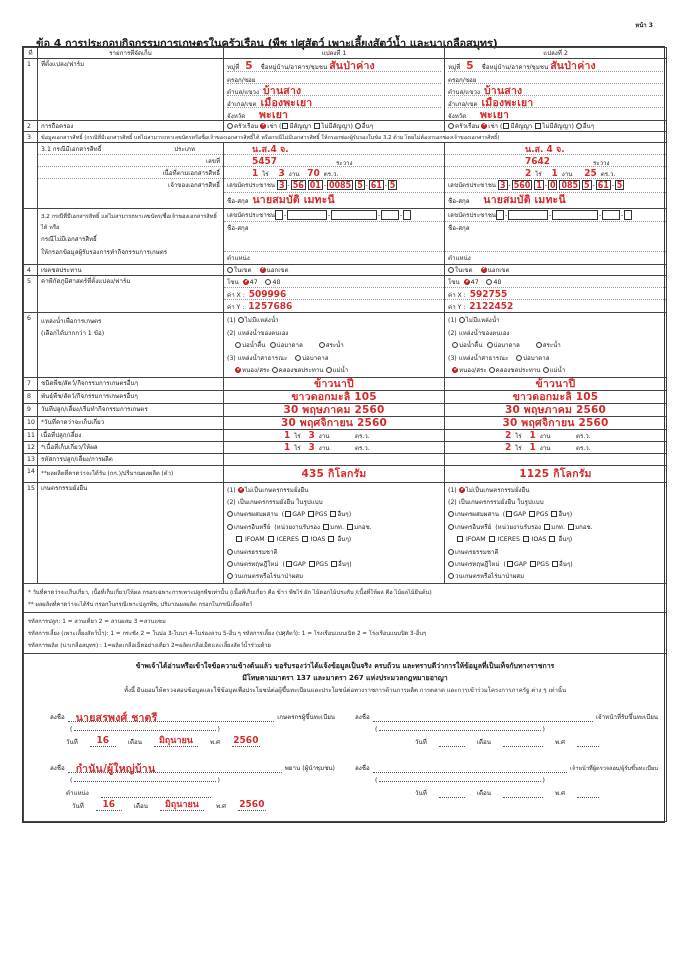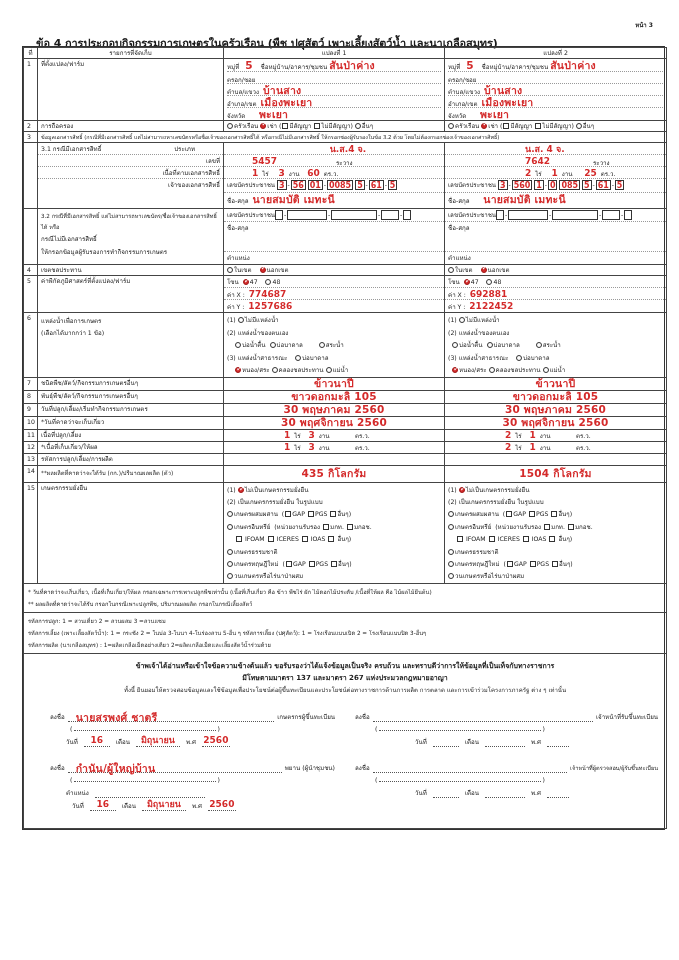--- a/index.html
+++ b/index.html
@@ -22,30 +22,30 @@
   .lbl { display: inline-block; color: #222; }
   .rad { display: inline-block; width: 6px; height: 6px; border: 1px solid #333; border-radius: 50%; vertical-align: -1px; margin: 0 1px 0 0; }
   .rad.on { background: #d42a2a; border-color: #a01818; position: relative; }
   .rad.on::after { content: "✓"; position: absolute; left: 0px; top: -5px; font-size: 8px; color: #fff; font-weight: bold; }
   .chk { display: inline-block; width: 6px; height: 6px; border: 1px solid #333; vertical-align: -1px; margin: 0 1px; }
   .idbox { display: inline-block; border: 1px solid #333; height: 10px; line-height: 10px; padding: 0 1px; color: #d42a2a; font-weight: bold; font-size: 8px; vertical-align: middle; min-width: 8px; text-align: center; }
   .dash { display: inline-block; width: 4px; text-align: center; vertical-align: middle; }
   .right { text-align: right; }
   .center { text-align: center; }
   .note-row td { padding: 2px 4px; }
-  .sig-area { padding: 6px 8px 17px 8px; }
+  .sig-area { padding: 6px 8px 10px 8px; }
   .decl { text-align: center; font-size: 7px; line-height: 12px; }
   .decl.b { font-weight: bold; }
   .sig-grid { display: grid; grid-template-columns: 1fr 1fr; column-gap: 20px; margin-top: 10px; }
   .sig-line { display: flex; align-items: flex-end; gap: 3px; height: 16px; white-space: nowrap; }
   .uline { flex: 1; border-bottom: 1px dotted #555; height: 14px; position: relative; text-align: right; }
   .uline .hand { position: absolute; left: 8px; bottom: -1px; }
   .par { margin: 2px 0 0 16px; width: 150px; display: flex; justify-content: space-between; height: 10px; }
   .par span.fill { flex: 1; border-bottom: 1px dotted #555; margin: 0 2px; height: 7px; }
-  .date-line { display: flex; align-items: flex-end; gap: 6px; margin-left: 34px; height: 13px; }
+  .date-line { display: flex; align-items: flex-end; gap: 12px; margin-left: 34px; height: 13px; }
   .date-line .u { border-bottom: 1px dotted #555; display: inline-block; text-align: center; height: 12px; }
 </style>
 </head>
 <body>
 
 <div class="page-num">หน้า 3</div>
 <div class="doc-title">ข้อ 4 การประกอบกิจกรรมการเกษตรในครัวเรือน (พืช ปศุสัตว์ เพาะเลี้ยงสัตว์น้ำ และนาเกลือสมุทร)</div>
 
 <div class="sheet">
 <table>
@@ -104,23 +104,23 @@
 
   <tr>
     <td></td>
     <td style="padding:0;">
       <span class="sub" style="height:12px; padding:0 3px;"><span>3.1 กรณีมีเอกสารสิทธิ์</span><span style="position:absolute; right:28px;">ประเภท</span></span>
       <span class="sub right" style="height:12px; padding:0 3px;">เลขที่</span>
       <span class="sub right" style="height:12px; padding:0 3px;">เนื้อที่ตามเอกสารสิทธิ์</span>
       <span class="sub right" style="height:29px; padding:0 3px; border-bottom:none;">เจ้าของเอกสารสิทธิ์</span>
     </td>
     <td style="padding:0;">
-      <span class="sub" style="height:12px; padding-left:28px;text-align:center;"><span class="hand-s">น.ส.4 จ.</span></span>
+      <span class="sub" style="height:12px; padding-left:28px;"><span class="hand-s">น.ส.4 จ.</span></span>
       <span class="sub" style="height:12px; padding-left:28px;"><span class="hand-s">5457</span><span style="position:absolute; left:112px; top:2px;">ระวาง</span></span>
-      <span class="sub" style="height:12px; padding-left:28px;"><span class="hand-s">1</span>&nbsp;&nbsp;<span>ไร่</span>&nbsp;&nbsp;&nbsp;&nbsp;&nbsp;<span class="hand-s">3</span>&nbsp;&nbsp;<span>งาน</span>&nbsp;&nbsp;&nbsp;&nbsp;<span class="hand-s">60</span>&nbsp;&nbsp;<span>ตร.ว.</span></span>
+      <span class="sub" style="height:12px; padding-left:28px;"><span class="hand-s">1</span>&nbsp;&nbsp;<span>ไร่</span>&nbsp;&nbsp;&nbsp;&nbsp;&nbsp;<span class="hand-s">3</span>&nbsp;&nbsp;<span>งาน</span>&nbsp;&nbsp;&nbsp;&nbsp;<span class="hand-s">70</span>&nbsp;&nbsp;<span>ตร.ว.</span></span>
       <span class="sub" style="height:14px; padding-left:3px;"><span>เลขบัตรประชาชน</span> <span><span class="idbox">3</span><span class="dash">-</span><span class="idbox">56</span> <span class="idbox">01</span><span class="dash">-</span><span class="idbox">0085</span> <span class="idbox">5</span><span class="dash">-</span><span class="idbox">61</span><span class="dash">-</span><span class="idbox">5</span></span></span>
       <span class="sub" style="height:15px; padding-left:3px; border-bottom:none;"><span>ชื่อ-สกุล</span>&nbsp;&nbsp;<span class="hand">นายสมบัติ  เมทะนี</span></span>
     </td>
     <td style="padding:0;">
       <span class="sub" style="height:12px; padding-left:80px;"><span class="hand-s">น.ส. 4 จ.</span></span>
       <span class="sub" style="height:12px; padding-left:80px;"><span class="hand-s">7642</span><span style="position:absolute; left:148px; top:2px;">ระวาง</span></span>
       <span class="sub" style="height:12px; padding-left:80px;"><span class="hand-s">2</span>&nbsp;&nbsp;<span>ไร่</span>&nbsp;&nbsp;&nbsp;&nbsp;&nbsp;<span class="hand-s">1</span>&nbsp;&nbsp;<span>งาน</span>&nbsp;&nbsp;&nbsp;&nbsp;&nbsp;&nbsp;<span class="hand-s">25</span>&nbsp;&nbsp;<span>ตร.ว.</span></span>
       <span class="sub" style="height:14px; padding-left:3px;"><span>เลขบัตรประชาชน</span> <span><span class="idbox">3</span><span class="dash">-</span><span class="idbox">560</span> <span class="idbox">1</span><span class="dash">-</span><span class="idbox">0</span> <span class="idbox">085</span> <span class="idbox">5</span><span class="dash">-</span><span class="idbox">61</span><span class="dash">-</span><span class="idbox">5</span></span></span>
       <span class="sub" style="height:15px; padding-left:3px; border-bottom:none;"><span>ชื่อ-สกุล</span>&nbsp;&nbsp;&nbsp;&nbsp;&nbsp;&nbsp;&nbsp;<span class="hand">นายสมบัติ  เมทะนี</span></span>
     </td>
@@ -150,26 +150,26 @@
     <td>เขตชลประทาน</td>
     <td><span class="rad"></span><span>ในเขต</span>&nbsp;&nbsp;&nbsp;&nbsp;<span class="rad on"></span><span>นอกเขต</span></td>
     <td><span class="rad"></span><span>ในเขต</span>&nbsp;&nbsp;&nbsp;&nbsp;<span class="rad on"></span><span>นอกเขต</span></td>
   </tr>
 
   <tr>
     <td>5</td>
     <td>ค่าพิกัดภูมิศาสตร์ที่ตั้งแปลง/ฟาร์ม</td>
     <td style="padding:0;">
       <span class="sub" style="padding-left:3px;"><span>โซน</span>&nbsp;&nbsp;<span class="rad on"></span><span>47</span>&nbsp;&nbsp;&nbsp;&nbsp;<span class="rad"></span><span>48</span></span>
-      <span class="sub" style="padding-left:3px;"><span>ค่า X :</span>&nbsp;&nbsp;<span class="hand-s">774687</span></span>
+      <span class="sub" style="padding-left:3px;"><span>ค่า X :</span>&nbsp;&nbsp;<span class="hand-s">509996</span></span>
       <span class="sub" style="padding-left:3px;"><span>ค่า Y :</span>&nbsp;&nbsp;<span class="hand-s">1257686</span></span>
     </td>
     <td style="padding:0;">
       <span class="sub" style="padding-left:3px;"><span>โซน</span>&nbsp;&nbsp;<span class="rad on"></span><span>47</span>&nbsp;&nbsp;&nbsp;&nbsp;<span class="rad"></span><span>48</span></span>
-      <span class="sub" style="padding-left:3px;"><span>ค่า X :</span>&nbsp;&nbsp;<span class="hand-s">692881</span></span>
+      <span class="sub" style="padding-left:3px;"><span>ค่า X :</span>&nbsp;&nbsp;<span class="hand-s">592755</span></span>
       <span class="sub" style="padding-left:3px;"><span>ค่า Y :</span>&nbsp;&nbsp;<span class="hand-s">2122452</span></span>
     </td>
   </tr>
 
   <tr>
     <td>6</td>
     <td style="line-height:12px; padding-top:2px;">
             <div>แหล่งน้ำเพื่อการเกษตร</div>
             <div>(เลือกได้มากกว่า 1 ข้อ)</div>
           </td>
@@ -228,21 +228,21 @@
   <tr style="height:12px;">
     <td>13</td>
     <td>รหัสการปลูก/เลี้ยง/การผลิต</td>
     <td></td>
     <td></td>
   </tr>
   <tr style="height:16px;">
     <td>14</td>
     <td style="font-size:5.8px; line-height:15px;">**ผลผลิตที่คาดว่าจะได้รับ (กก.)/ปริมาณผลผลิต (ตัว)</td>
     <td class="center" style="line-height:15px;"><span class="hand">435 กิโลกรัม</span></td>
-    <td class="center" style="line-height:15px;"><span class="hand">1504 กิโลกรัม</span></td>
+    <td class="center" style="line-height:15px;"><span class="hand">1125 กิโลกรัม</span></td>
   </tr>
 
   <tr>
     <td>15</td>
     <td>เกษตรกรรมยั่งยืน</td>
     <td style="line-height:12.4px; padding-top:1px;">
       <div><span>(1)</span> <span class="rad on"></span><span>ไม่เป็นเกษตรกรรมยั่งยืน</span></div>
       <div>(2) เป็นเกษตรกรรมยั่งยืน ในรูปแบบ</div>
       <div><span class="rad"></span><span>เกษตรผสมผสาน</span>&nbsp;&nbsp;<span>(</span><span class="chk"></span><span>GAP</span> <span class="chk"></span><span>PGS</span> <span class="chk"></span><span>อื่นๆ)</span></div>
       <div><span class="rad"></span><span>เกษตรอินทรีย์</span>&nbsp;&nbsp;<span>(หน่วยงานรับรอง</span> <span class="chk"></span><span>มกท.</span> <span class="chk"></span><span>มกอช.</span></div>

